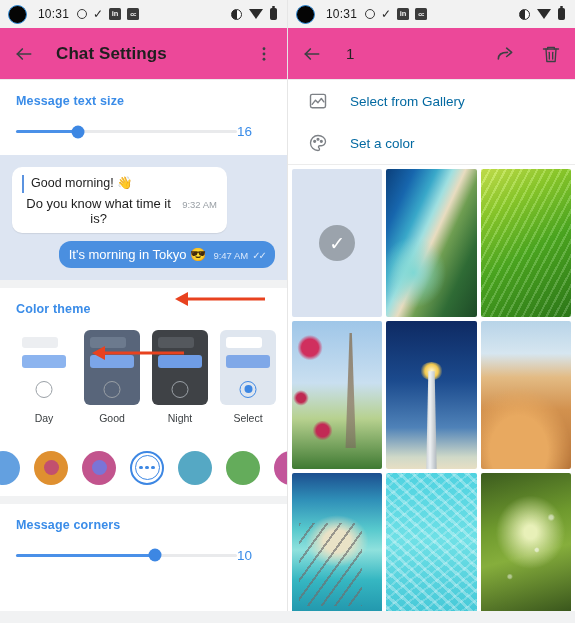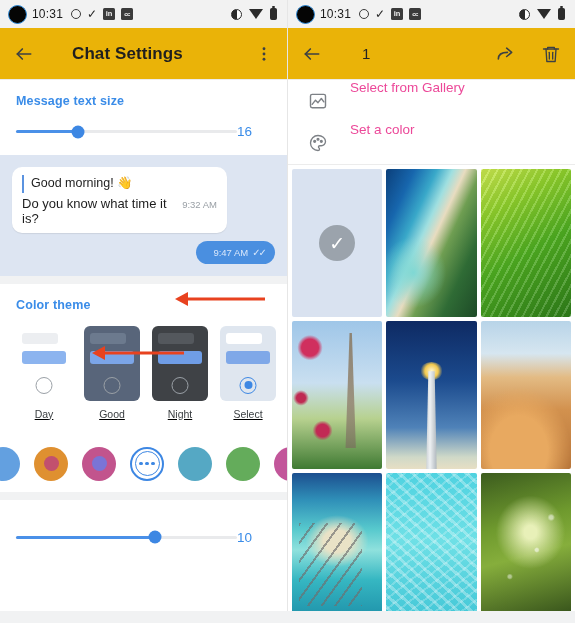--- a/index.html
+++ b/index.html
@@ -20,21 +20,21 @@
   .statusbar {
     height: 28px; background:#f2f2f2;
     display:flex; align-items:center; padding: 0 10px 0 8px;
     font-size: 11.5px; color:#1d1d1d;
   }
   .sb-avatar {
     width: 19px; height: 19px; border-radius: 50%;
     background: #050505; border: 1.5px solid #2f8ad6;
     flex: 0 0 auto;
   }
-  .sb-time { margin-left: 5px; font-size: 12px; letter-spacing: .2px; color:#1a1a1a; }
+  .sb-time { margin-left: 11px; font-size: 12px; letter-spacing: .2px; color:#1a1a1a; }
   .sb-icons { margin-left: 8px; display:flex; align-items:center; gap:6px; }
   .sb-right { margin-left:auto; display:flex; align-items:center; gap:7px; }
   .ico-ring {
     width:10px;height:10px;border:1.7px solid #3b3b3b;border-radius:50%;
     display:inline-block;
   }
   .ico-check { font-size:12px; color:#2b2b2b; line-height:1; }
   .ico-box {
     width:12px;height:12px;background:#3b3b3b;border-radius:1.5px;
     display:flex;align-items:center;justify-content:center;
@@ -46,22 +46,22 @@
     width:11px;height:11px;border-radius:50%;
     background: linear-gradient(90deg,#2b2b2b 50%, #fff 50%);
     border:1.5px solid #2b2b2b;
   }
   .ico-wifi { width:0;height:0;border-left:7px solid transparent;border-right:7px solid transparent;border-top:10px solid #2b2b2b; }
   .ico-batt { width:7px;height:12px;border:1.5px solid #2b2b2b;border-radius:1.5px;position:relative;background:#2b2b2b; }
   .ico-batt:before{content:"";position:absolute;top:-3px;left:1.2px;width:3px;height:2px;background:#2b2b2b;border-radius:1px;}
 
   
   .appbar {
-    height: 52px; background:#eab308; display:flex; align-items:center;
-    padding: 0 14px; border-bottom: 1px solid #ececec; gap: 16px;
+    height: 52px; background:#ec4899; display:flex; align-items:center;
+    padding: 0 14px; border-bottom: 1px solid #ececec;
   }
   .appbar-title { font-size: 17px; font-weight: 600; color:#1f1f1f; margin-left: 22px; letter-spacing:.1px;}
   .appbar-title.small { font-size: 15px; font-weight:400; margin-left: 24px; color:#242424;}
   .ab-actions { margin-left:auto; display:flex; align-items:center; gap:26px; }
   .icon-btn { display:flex; align-items:center; justify-content:center; color:#3c4043; cursor:pointer; }
 
   
   .section { background:#fff; padding: 14px 16px 16px; }
   .divider { height: 8px; background:#f1f2f3; }
   .hairline { height:1px; background:#ececec; }
@@ -77,37 +77,37 @@
   
   .chat-preview { background:#dde5f2; padding: 12px 12px 12px; }
   .bubble-in {
     background:#fff; border-radius:10px; padding: 8px 10px 7px 10px;
     max-width: 215px; box-shadow: 0 1px 1px rgba(0,0,0,.08);
   }
   .reply-quote { border-left: 2px solid #5b93e0; padding-left: 7px; }
   .reply-name { color:#4c8fe0; font-size:11.5px; font-weight:600; line-height:1.35; }
   .reply-text { color:#1d1d1d; font-size:12.5px; line-height:1.4; }
   .msg-line { display:flex; align-items:baseline; margin-top:3px; }
-  .msg-text { color:#1d1d1d; font-size:13px; }
+  .msg-text { color:#1d1d1d; font-size:13px;text-align:center; }
   .msg-time { color:#9aa0a6; font-size:9.5px; margin-left:7px; white-space:nowrap; }
   .bubble-out-row { display:flex; justify-content:flex-end; margin-top: 8px; }
   .bubble-out {
     background:#4a8fe0; color:#fff; border-radius:12px; padding: 6px 10px;
     display:flex; align-items:baseline;
   }
   .bubble-out .msg-text { color:#fff; font-size:13px; }
   .bubble-out .msg-time { color:#d8e7fb; }
   .ticks { color:#d8e7fb; font-size:10px; margin-left:4px; letter-spacing:-2px; }
 
   
   .list-row { height: 44px; display:flex; align-items:center; padding: 0 16px; font-size:13.5px; color:#202124; background:#fff;}
 
   
   .themes { display:flex; gap:12px; margin-top: 14px; padding-left: 0; }
-  .theme { width: 58px; text-decoration: underline; }
+  .theme { width: 58px; }
   .theme-card {
     height: 75px; border-radius: 6px; position:relative; overflow:hidden;
     padding: 7px 6px;
   }
   .tc-bar { height: 11px; border-radius: 3px; width: 36px; }
   .tc-bubble { height: 13px; border-radius: 3px; width: 44px; margin-top: 7px; }
   .tc-radio {
     position:absolute; bottom: 7px; left: 50%; transform: translateX(-50%);
     width: 17px; height:17px; border-radius:50%; border: 1.6px solid #9aa0a6;
     display:flex; align-items:center; justify-content:center;
@@ -121,21 +121,21 @@
   .swatch { width: 34px; height:34px; border-radius:50%; flex:0 0 auto; position:relative; display:flex; align-items:center; justify-content:center;}
   .swatch .inner { width:15px;height:15px;border-radius:50%; }
   .swatch.more { background:#fff; border:2px solid #3d87e3; }
   .swatch.more .dots { display:flex; gap:2.5px; }
   .swatch.more .dots i { width:3.5px;height:3.5px;border-radius:50%;background:#3d87e3;display:block; }
   .swatch.more:after {
     content:""; position:absolute; inset:2.5px; border-radius:50%; border:1.6px solid #3d87e3;
   }
 
   
-  .menu-item { height: 42px; display:flex; padding: 0 18px; font-size:13.5px; color:#ec4899; }
+  .menu-item { height: 42px; display:flex; align-items:center; padding: 0 18px; font-size:13.5px; color:#0369a1; }
   .menu-icon { width: 24px; display:flex; align-items:center; justify-content:center; color:#7d8186; margin-right: 20px; }
 
   
   .wp-grid { display:grid; grid-template-columns: repeat(3, 1fr); gap: 4px; padding: 4px 4px 0 4px; background:#fff; }
   .wp-cell { position:relative; height: 148px; border-radius: 2px; overflow:hidden; }
   .wp-check {
     position:absolute; top:50%; left:50%; transform:translate(-50%,-50%);
     width:36px;height:36px;border-radius:50%; background:rgba(130,138,146,.72);
     display:flex;align-items:center;justify-content:center; color:#fff; font-size:19px;
   }
@@ -282,20 +282,21 @@
         <div class="reply-quote">
           <div class="reply-text">Good morning! 👋</div>
         </div>
         <div class="msg-line">
           <span class="msg-text">Do you know what time it is?</span>
           <span class="msg-time">9:32 AM</span>
         </div>
       </div>
       <div class="bubble-out-row">
         <div class="bubble-out">
+          <span class="msg-text">It's morning in Tokyo 😎</span>
           <span class="msg-time">9:47 AM</span>
           <span class="ticks">✓✓</span>
         </div>
       </div>
     </div>
 
     <div class="divider"></div>
 
     <div class="section">
       <div class="sec-title">Color theme</div>
@@ -349,20 +350,21 @@
             <i></i>
           </span>
         </div>
         <div class="swatch" style="background: rgb(85, 168, 196);"></div>
         <div class="swatch" style="background: rgb(100, 172, 91);"></div>
         <div class="swatch" style="background: rgb(194, 86, 154);"></div>
       </div>
     <div class="divider"></div>
 
     <div class="section">
+      <div class="sec-title">Message corners</div>
       <div class="slider-row">
         <div class="slider">
           <div class="slider-fill" id="fill-corners" style="width: 63%;"></div>
           <div class="slider-knob" id="knob-corners" style="left: 63%;"></div>
         </div>
         <div class="slider-value">10</div>
       </div>
     </div>
 
     <div class="navbar">

